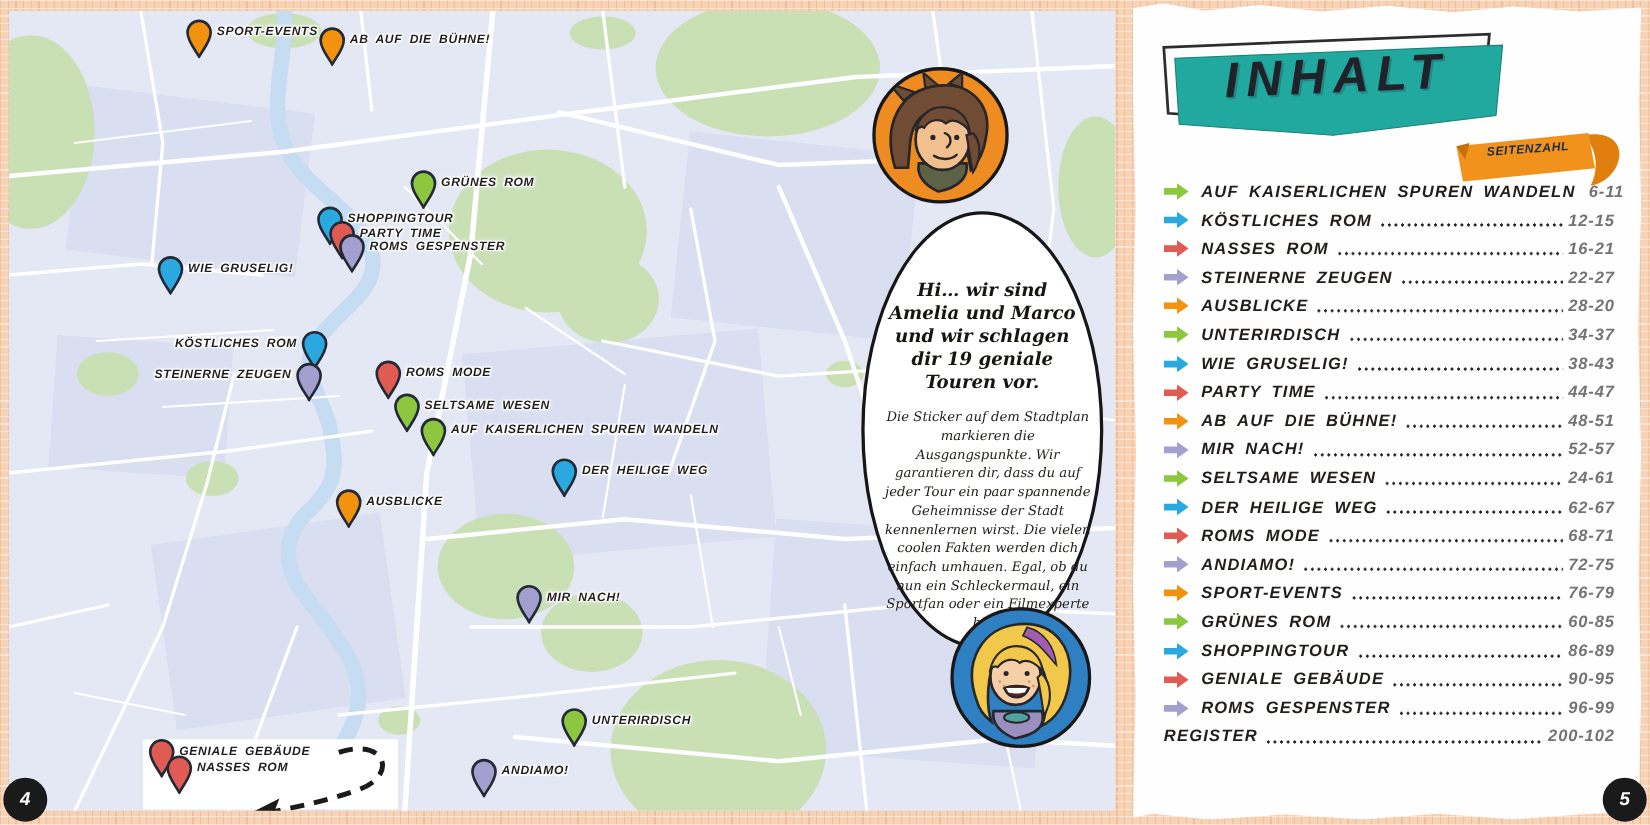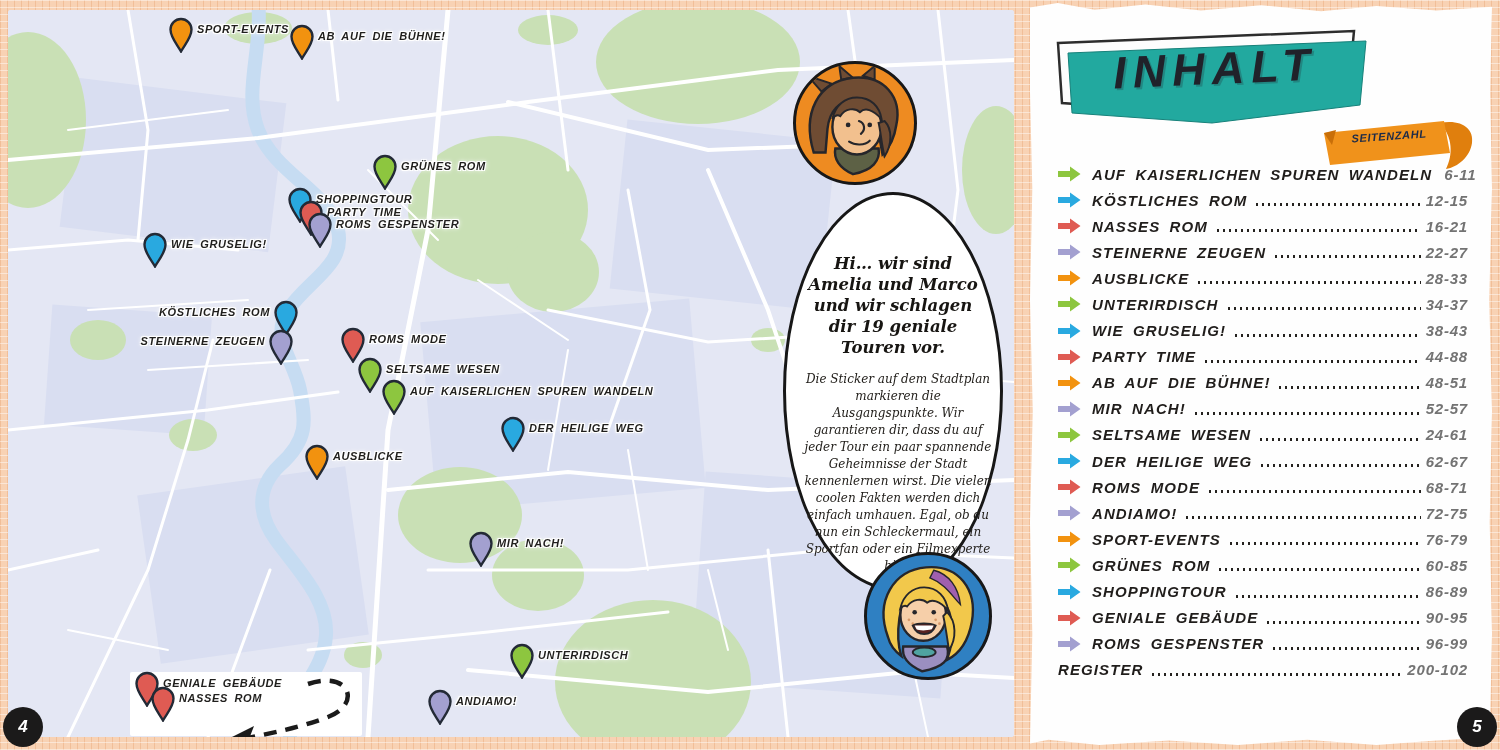--- a/index.html
+++ b/index.html
@@ -397,21 +397,21 @@
           <span class="toc-label">STEINERNE ZEUGEN</span>
           <span class="toc-dots"></span>
           <span class="toc-pages">22-27</span>
         </div>
         <div class="toc-row">
           <span class="toc-arrow"><svg width="23" height="16" viewBox="0 0 23 16">
               <polygon points="0,5 12,5 12,0.5 22.5,8 12,15.5 12,11 0,11" fill="#f2920f"></polygon>
             </svg></span>
           <span class="toc-label">AUSBLICKE</span>
           <span class="toc-dots"></span>
-          <span class="toc-pages">28-33</span>
+          <span class="toc-pages">28-20</span>
         </div>
         <div class="toc-row">
           <span class="toc-arrow"><svg width="23" height="16" viewBox="0 0 23 16">
               <polygon points="0,5 12,5 12,0.5 22.5,8 12,15.5 12,11 0,11" fill="#8dc63f"></polygon>
             </svg></span>
           <span class="toc-label">UNTERIRDISCH</span>
           <span class="toc-dots"></span>
           <span class="toc-pages">34-37</span>
         </div>
         <div class="toc-row">
@@ -421,21 +421,21 @@
           <span class="toc-label">WIE GRUSELIG!</span>
           <span class="toc-dots"></span>
           <span class="toc-pages">38-43</span>
         </div>
         <div class="toc-row">
           <span class="toc-arrow"><svg width="23" height="16" viewBox="0 0 23 16">
               <polygon points="0,5 12,5 12,0.5 22.5,8 12,15.5 12,11 0,11" fill="#df5b53"></polygon>
             </svg></span>
           <span class="toc-label">PARTY TIME</span>
           <span class="toc-dots"></span>
-          <span class="toc-pages">44-88</span>
+          <span class="toc-pages">44-47</span>
         </div>
         <div class="toc-row">
           <span class="toc-arrow"><svg width="23" height="16" viewBox="0 0 23 16">
               <polygon points="0,5 12,5 12,0.5 22.5,8 12,15.5 12,11 0,11" fill="#f2920f"></polygon>
             </svg></span>
           <span class="toc-label">AB AUF DIE BÜHNE!</span>
           <span class="toc-dots"></span>
           <span class="toc-pages">48-51</span>
         </div>
         <div class="toc-row">

